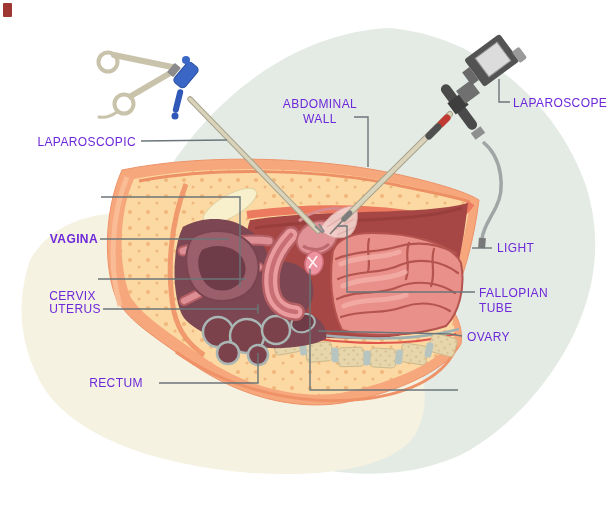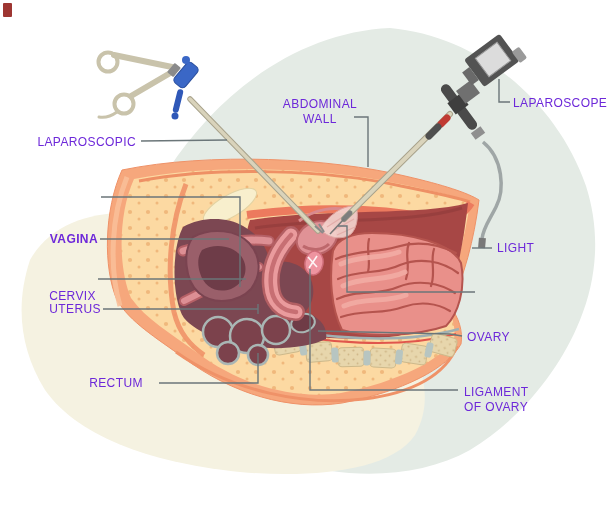--- a/index.html
+++ b/index.html
@@ -266,18 +266,18 @@
   <div class="lbl r" style="left:20px;top:232px;width:78px;font-weight:bold;">VAGINA</div>
   <div class="lbl r" style="left:18px;top:289px;width:78px;">CERVIX</div>
   <div class="lbl r" style="left:22px;top:302px;width:79px;">UTERUS</div>
   <div class="lbl r" style="left:76px;top:376px;width:80px;text-align:center;">RECTUM</div>
   <div class="lbl c" style="left:276px;top:97px;width:88px;">
     <div>ABDOMINAL</div>
     <div>WALL</div>
   </div>
   <div class="lbl" style="left:513px;top:96px;">LAPAROSCOPE</div>
   <div class="lbl" style="left:497px;top:241px;text-align:center;">LIGHT</div>
+  <div class="lbl" style="left:479px;top:286px;">
+    <div>FALLOPIAN</div>
+    <div>TUBE</div>
+  </div>
   <div class="lbl" style="left:467px;top:330px;">OVARY</div>
-  <div class="lbl" style="left:464px;top:385px;">
-    <div>LIGAMENT</div>
-    <div>OF OVARY</div>
-  </div>
 </div>
 
 </body></html>

